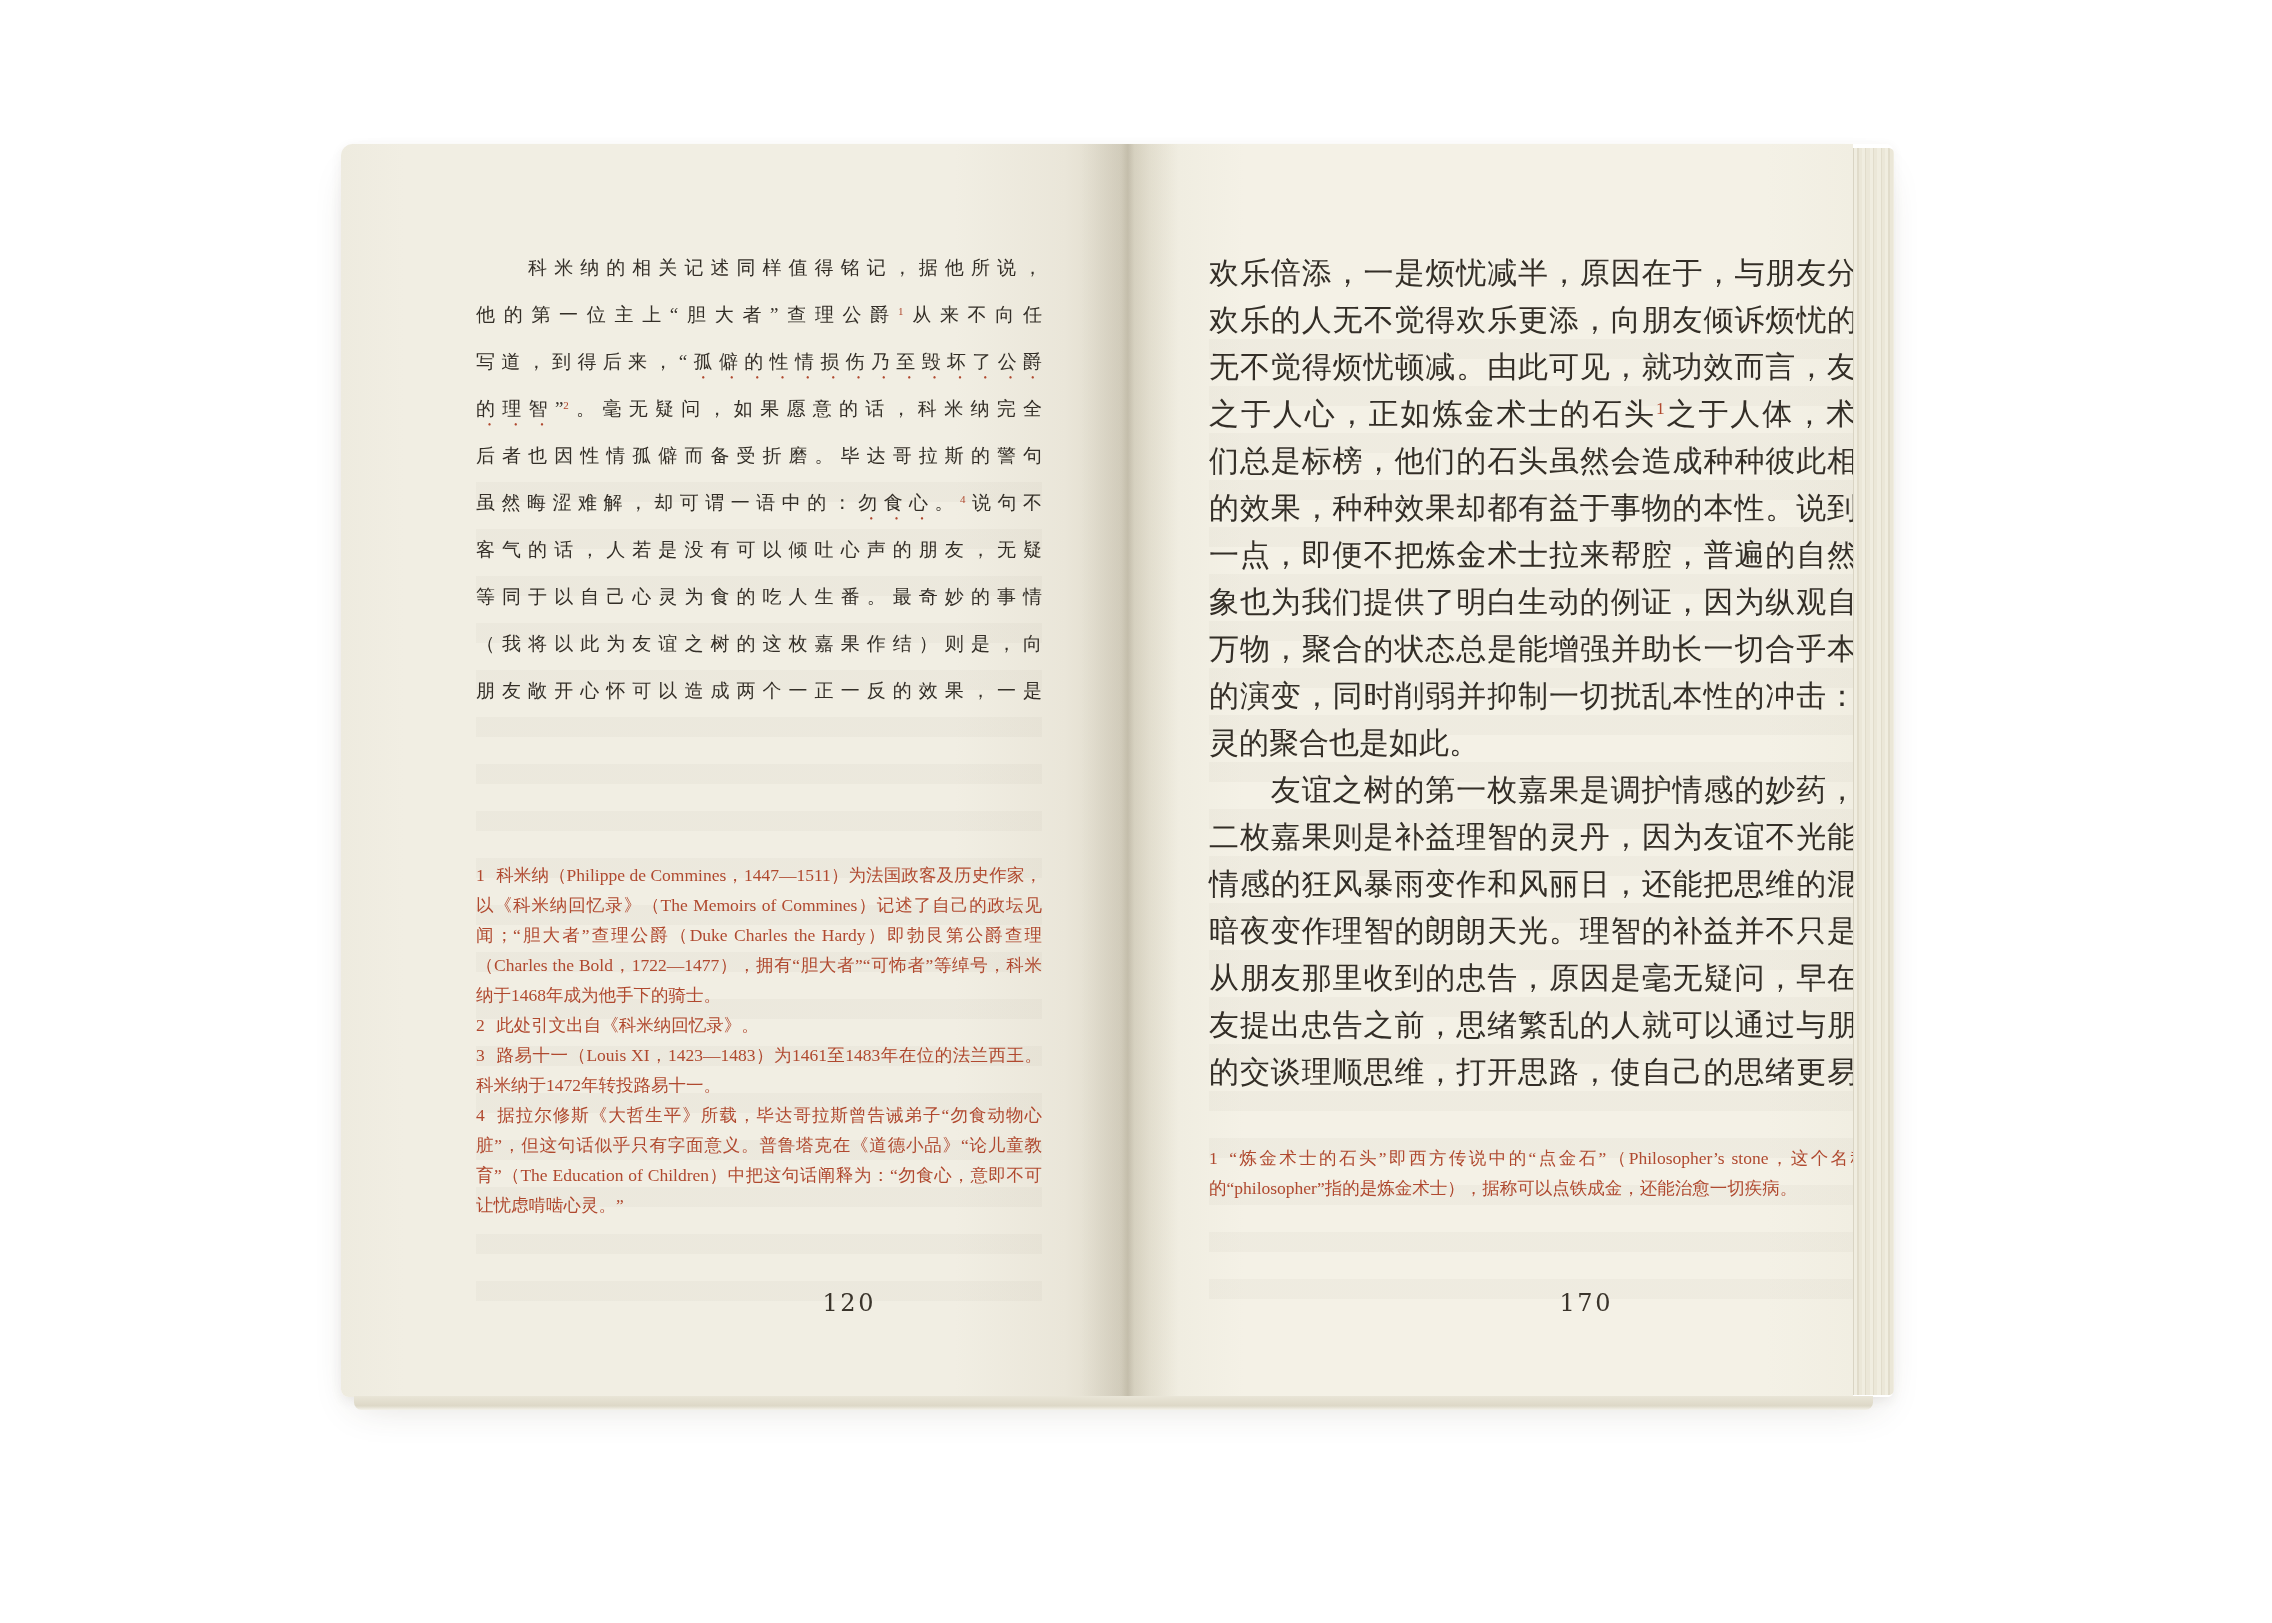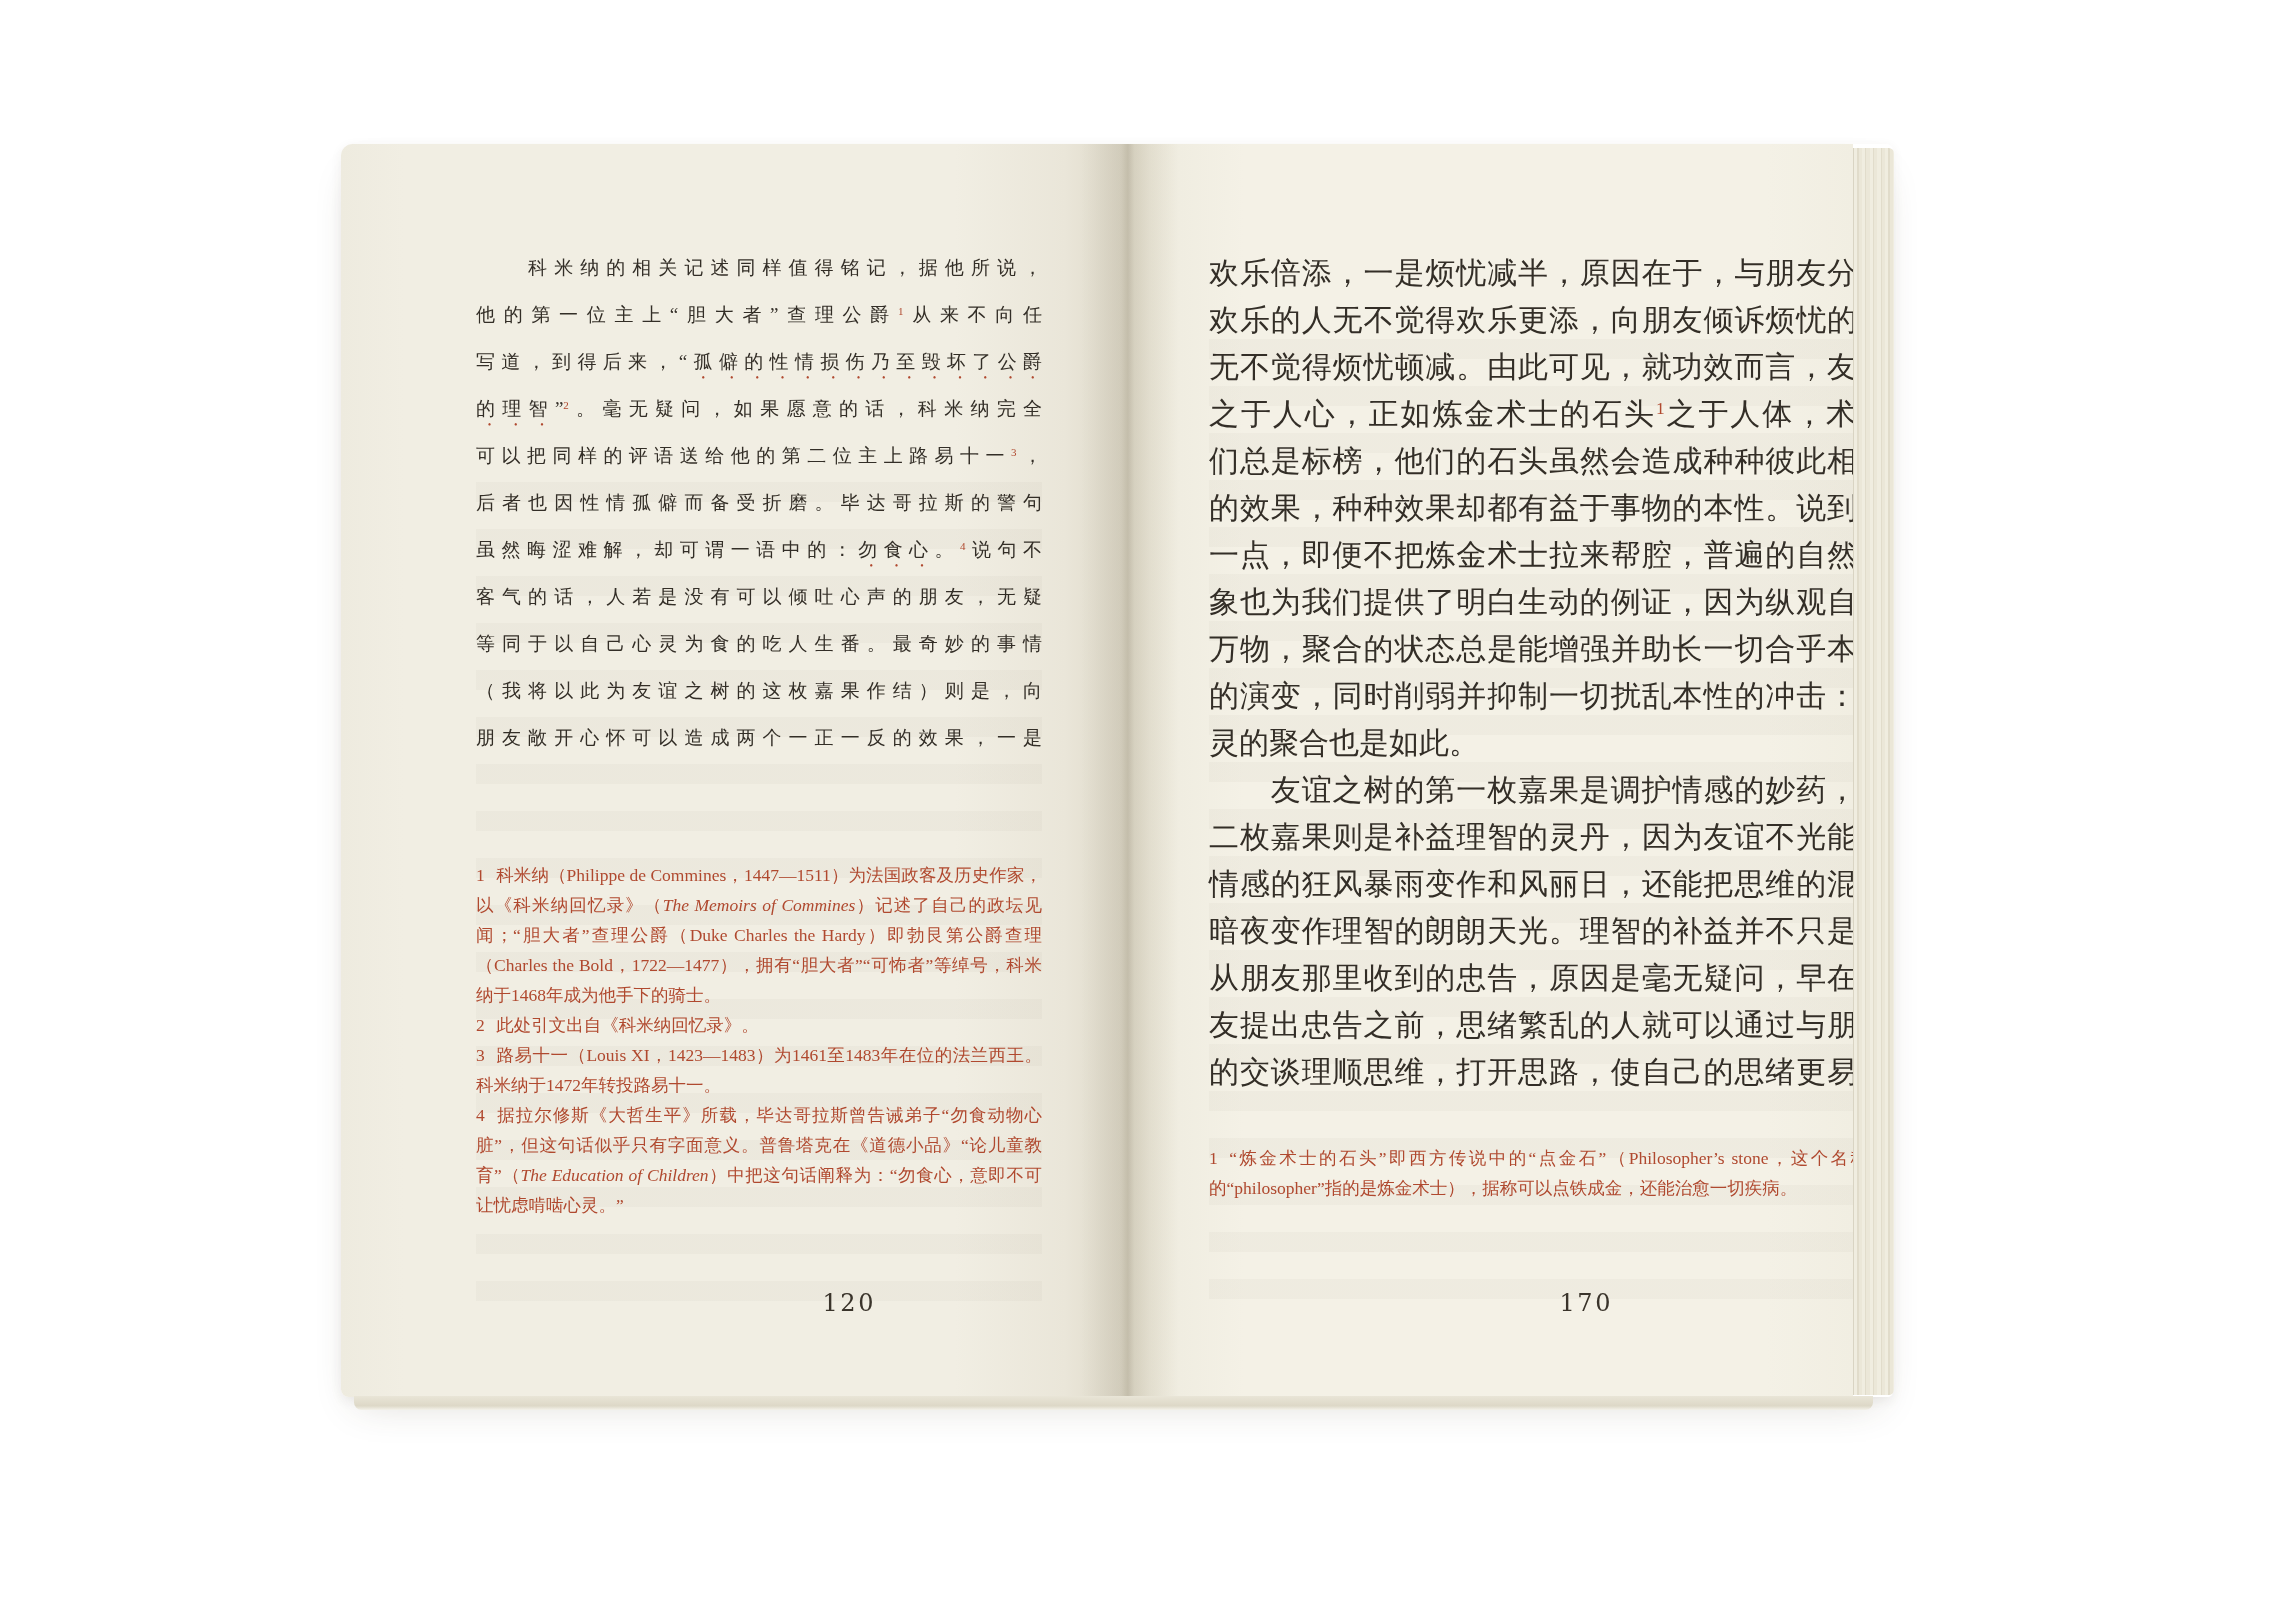--- a/index.html
+++ b/index.html
@@ -60,21 +60,21 @@
   .sup{
     font-size:.58em;color:#b0492f;
     vertical-align:.55em;line-height:0;
   }
   .em{
     -webkit-text-emphasis:filled dot #b0492f;
     -webkit-text-emphasis-position:under left;
     text-emphasis:filled dot #b0492f;
     text-emphasis-position:under right;
   }
-  .it{font-style:italic;}
+  .it{}
 
   .footnotes{position:absolute;color:#b0492f;}
   .page-left  .footnotes{left:135px;top:716px;width:566px;}
   .page-right .footnotes{left:81px;top:999px;width:679px;}
   .fn{
     margin:0;font-size:17.5px;line-height:30px;
     text-align:justify;text-align-last:left;
   }
   .fn-num{display:inline-block;min-width:1.15em;}
 
@@ -100,21 +100,20 @@
 <div class="stage">
   <div class="book">
 
     <div class="page page-left">
       <div class="ghost"></div>
       <div class="body-text">
           <div class="line"><span>　　科米纳的相关记述同样值得铭记，据他所说，</span></div>
           <div class="line"><span>他的第一位主上“胆大者”查理公爵</span><span class="sup">1</span><span>从来不向任</span></div>
           <div class="line"><span>写道，到得后来，“</span><span class="em">孤僻的性情损伤乃至毁坏了公爵</span></div>
           <div class="line"><span class="em">的理智</span><span>”</span><span class="sup">2</span><span>。毫无疑问，如果愿意的话，科米纳完全</span></div>
-          <div class="line"><span>可以把同样的评语送给他的第二位主上路易十一</span><span class="sup">3</span><span>，</span></div>
           <div class="line"><span>后者也因性情孤僻而备受折磨。毕达哥拉斯的警句</span></div>
           <div class="line"><span>虽然晦涩难解，却可谓一语中的：</span><span class="em">勿食心</span><span>。</span><span class="sup">4</span><span>说句不</span></div>
           <div class="line"><span>客气的话，人若是没有可以倾吐心声的朋友，无疑</span></div>
           <div class="line"><span>等同于以自己心灵为食的吃人生番。最奇妙的事情</span></div>
           <div class="line"><span>（我将以此为友谊之树的这枚嘉果作结）则是，向</span></div>
           <div class="line"><span>朋友敞开心怀可以造成两个一正一反的效果，一是</span></div>
         </div>
       <div class="footnotes">
           <p class="fn"><span class="fn-num">1</span><span>科米纳（Philippe de Commines，1447—1511）为法国政客及历史作家，以《科米纳回忆录》（</span><span class="it">The Memoirs of Commines</span><span>）记述了自己的政坛见闻；“胆大者”查理公爵（Duke Charles the Hardy）即勃艮第公爵查理（Charles the Bold，1722—1477），拥有“胆大者”“可怖者”等绰号，科米纳于1468年成为他手下的骑士。</span></p>
           <p class="fn"><span class="fn-num">2</span><span>此处引文出自《科米纳回忆录》。</span></p>

